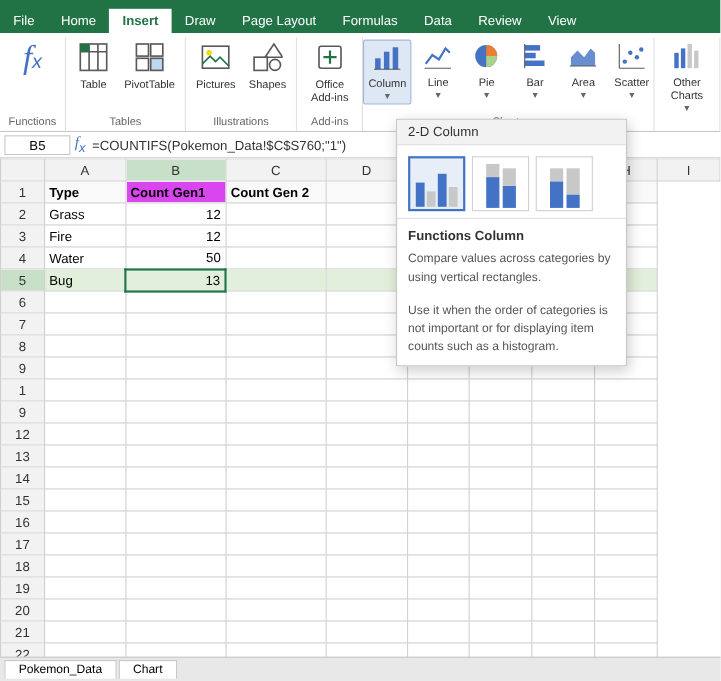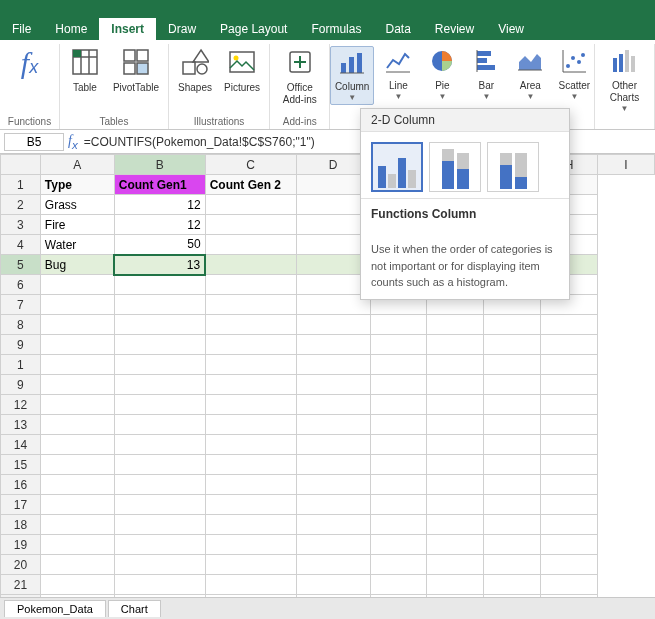--- a/index.html
+++ b/index.html
@@ -3,21 +3,21 @@
   <meta charset="utf-8">
   <style>
     * { box-sizing: border-box; margin: 0; padding: 0; font-family: 'Segoe UI', Arial, sans-serif; }
     body { background: #f0f0f0; font-size: 12px; width: 655px; height: 619px; overflow: hidden; }
 
     
     .ribbon-tabs {
       display: flex;
       background: #217346;
       padding: 0;
-      height: 40px;
+      height: 30px;
       align-items: flex-end;
     }
     .ribbon-tab {
       padding: 4px 12px;
       color: white;
       font-size: 12px;
       cursor: pointer;
       height: 22px;
       display: flex;
       align-items: center;
@@ -294,36 +294,36 @@
       </div>
     </div>
     <div class="ribbon-group-label">Tables</div>
   </div>
 
   <div class="ribbon-group">
     <div class="ribbon-items">
       <div class="ribbon-btn">
         <span class="icon">
           <svg width="28" height="28" viewBox="0 0 28 28">
+            <rect x="2" y="4" width="24" height="20" fill="none" stroke="#5a5a5a" stroke-width="1.5"></rect>
+            <circle cx="8" cy="10" r="2.5" fill="#ffd700"></circle>
+            <polyline points="2,20 9,13 14,18 18,14 26,22" fill="none" stroke="#217346" stroke-width="1.5"></polyline>
+          </svg>
+        </span>
+        <span class="ribbon-btn-label">Pictures</span>
+      </div>
+      <div class="ribbon-btn">
+        <span class="icon">
+          <svg width="28" height="28" viewBox="0 0 28 28">
             <rect x="2" y="14" width="12" height="12" fill="none" stroke="#5a5a5a" stroke-width="1.5"></rect>
             <polygon points="20,2 28,14 12,14" fill="none" stroke="#5a5a5a" stroke-width="1.5"></polygon>
             <circle cx="21" cy="21" r="5" fill="none" stroke="#5a5a5a" stroke-width="1.5"></circle>
           </svg>
         </span>
         <span class="ribbon-btn-label">Shapes</span>
-      </div>
-      <div class="ribbon-btn">
-        <span class="icon">
-          <svg width="28" height="28" viewBox="0 0 28 28">
-            <rect x="2" y="4" width="24" height="20" fill="none" stroke="#5a5a5a" stroke-width="1.5"></rect>
-            <circle cx="8" cy="10" r="2.5" fill="#ffd700"></circle>
-            <polyline points="2,20 9,13 14,18 18,14 26,22" fill="none" stroke="#217346" stroke-width="1.5"></polyline>
-          </svg>
-        </span>
-        <span class="ribbon-btn-label">Pictures</span>
       </div>
     </div>
     <div class="ribbon-group-label">Illustrations</div>
   </div>
 
   <div class="ribbon-group">
     <div class="ribbon-items">
       <div class="ribbon-btn">
         <span class="icon">
           <svg width="28" height="28" viewBox="0 0 28 28">
@@ -737,20 +737,21 @@
         </div>
         <div style="width:12px;display:flex;flex-direction:column;height:36px;">
           <div style="flex:2;background:#c8c8c8;"></div>
           <div style="flex:1;background:#4472c4;"></div>
         </div>
       </div>
     </div>
   </div>
   <div class="tooltip-box">
     <div class="tooltip-title">Functions Column</div>
+    <div class="tooltip-text">Compare values across categories by using vertical rectangles.</div>
     <br>
     <div class="tooltip-text">Use it when the order of categories is not important or for displaying item counts such as a histogram.</div>
   </div>
 </div>
 
 <div class="sheet-tabs">
   <div class="sheet-tab">Pokemon_Data</div>
   <div class="sheet-tab">Chart</div>
 </div>
 

